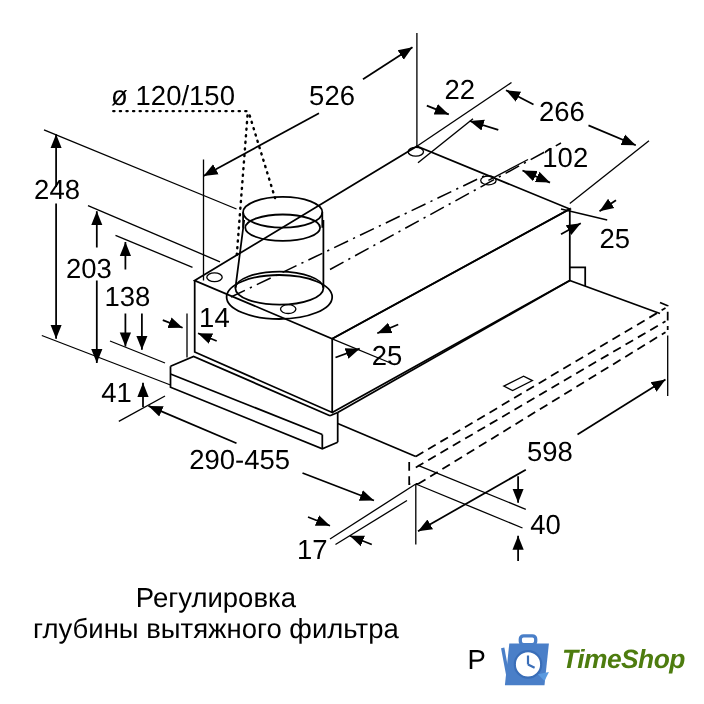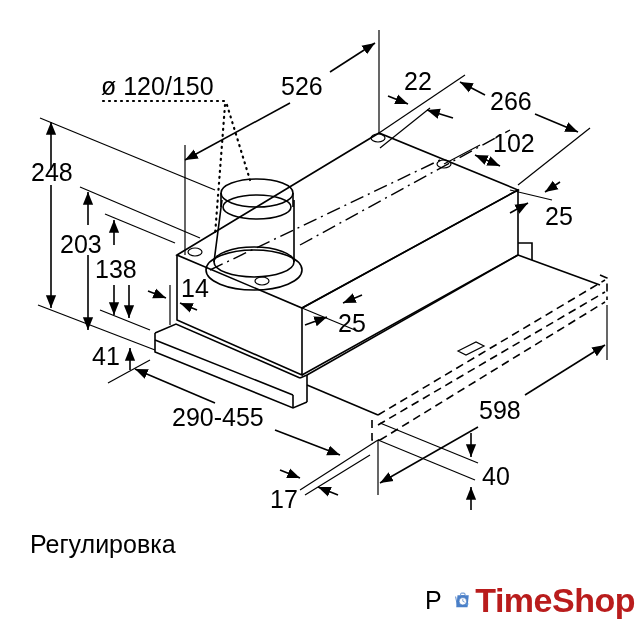--- a/index.html
+++ b/index.html
@@ -8,21 +8,21 @@
   .dim{font-family:"Liberation Sans",sans-serif;font-size:25px;fill:#000;}
   .ln{stroke:#000;stroke-width:1.6;fill:none;}
   .thin{stroke:#000;stroke-width:1.2;fill:none;}
   .dash{stroke:#000;stroke-width:1.6;fill:none;stroke-dasharray:8 5;}
   .dashdot{stroke:#000;stroke-width:1.4;fill:none;stroke-dasharray:14 5 2 5;}
   .dot{stroke:#000;stroke-width:2.2;fill:none;stroke-dasharray:1 5;stroke-linecap:round;}
   .caption{position:absolute;left:30px;top:530px;font-size:25px;line-height:28px;color:#000;text-align:center;}
   .caption div{white-space:nowrap;}
   .p-mark{position:absolute;left:425px;top:586px;font-size:25px;color:#000;}
   .logo{position:absolute;left:455px;top:575px;width:180px;height:50px;display:flex;align-items:center;}
-  .logo-text{font-size:34px;color:#b91c1c;font-weight:bold;margin-left:4px;letter-spacing:-0.5px;}
+  .logo-text{font-size:24px;color:#4d7c0f;font-weight:bold;margin-left:4px;letter-spacing:-0.5px;font-style:italic;}
 </style>
 </head>
 <body>
 
 <svg id="drawing" viewBox="0 0 640 640" xmlns="http://www.w3.org/2000/svg">
   <defs>
     <marker id="ah" viewBox="0 0 10 10" refX="10" refY="5" markerWidth="8" markerHeight="8" orient="auto-start-reverse">
       <path d="M0,1 L10,5 L0,9 z" fill="#000"></path>
     </marker>
   </defs>
@@ -165,20 +165,21 @@
   <text class="dim" x="338" y="332">25</text>
   <text class="dim" x="92" y="365">41</text>
   <text class="dim" x="172" y="426">290-455</text>
   <text class="dim" x="479" y="419">598</text>
   <text class="dim" x="482" y="485">40</text>
   <text class="dim" x="270" y="508">17</text>
 </svg>
 
 <div class="caption">
   <div>Регулировка</div>
+  <div>глубины вытяжного фильтра</div>
 </div>
 
 <div class="p-mark">P</div>
 
 <div class="logo">
   <svg width="52" height="50" viewBox="0 0 52 50">
     <polygon points="8,10 44,10 40,48 4,48" fill="#4a7fc8"></polygon>
     <rect x="18" y="3" width="14" height="8" rx="3" fill="none" stroke="#4a7fc8" stroke-width="3"></rect>
     <line x1="2" y1="14" x2="8" y2="46" stroke="#4a7fc8" stroke-width="3"></line>
     <circle cx="25" cy="29" r="12" fill="#ffffff" stroke="#3a6eb8" stroke-width="2"></circle>

